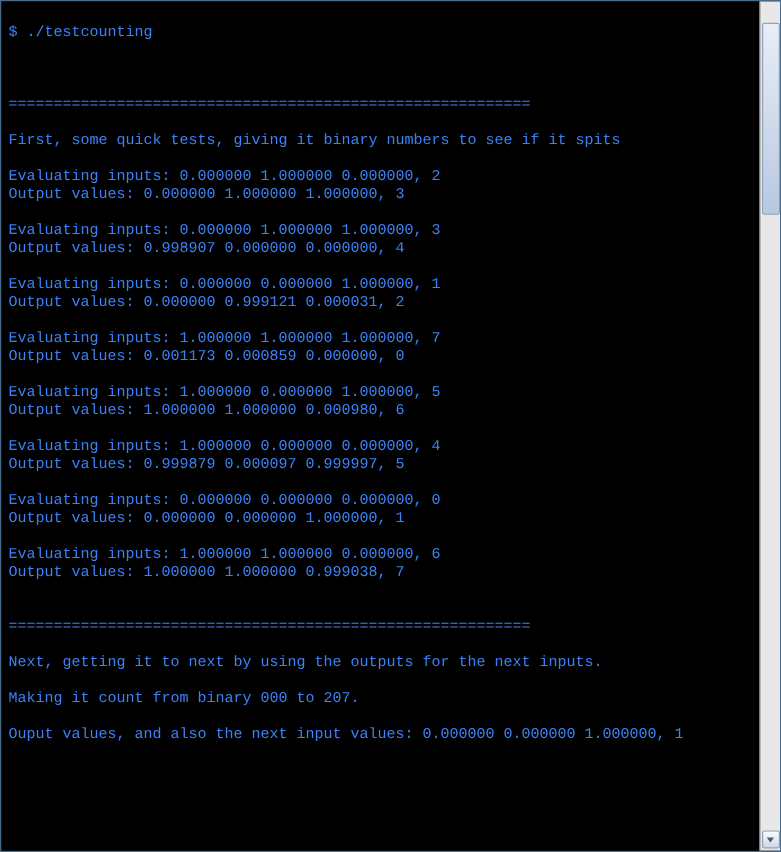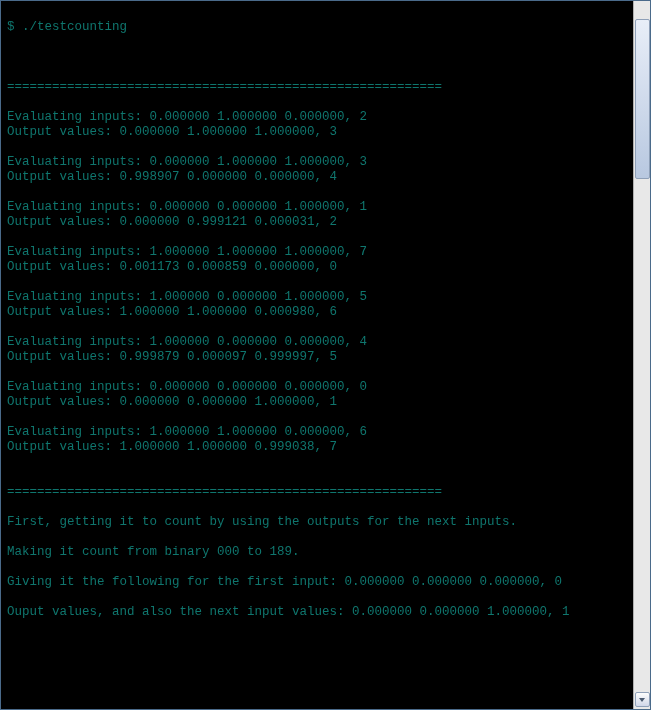--- a/index.html
+++ b/index.html
@@ -4,21 +4,21 @@
 <style>
   html, body {
     margin: 0;
     padding: 0;
     background: #fff;
   }
   .terminal {
     width: 651px;
     height: 710px;
     background: #000;
-    color: #0f766e;
+    color: #3b82f6;
     font-family: "Consolas", "Courier New", monospace;
     font-size: 12.5px;
     line-height: 15px;
     padding: 4px 6px;
     box-sizing: border-box;
     overflow: hidden;
     white-space: pre;
     border: 1px solid #4a6a8a;
     position: relative;
   }
@@ -63,25 +63,25 @@
   }
   .line { display:block; }
 </style>
 </head>
 <body>
 
 <div class="terminal">
 <span class="line">$ ./testcounting</span>
 <span class="line"> </span>
 <span class="line">==========================================================</span>
+<span class="line">First, some quick tests, giving it binary numbers to see if it spits</span>
 <div id="tests-container"><span class="line">Evaluating inputs: 0.000000 1.000000 0.000000, 2</span><span class="line">Output values: 0.000000 1.000000 1.000000, 3</span><span class="line"> </span><span class="line">Evaluating inputs: 0.000000 1.000000 1.000000, 3</span><span class="line">Output values: 0.998907 0.000000 0.000000, 4</span><span class="line"> </span><span class="line">Evaluating inputs: 0.000000 0.000000 1.000000, 1</span><span class="line">Output values: 0.000000 0.999121 0.000031, 2</span><span class="line"> </span><span class="line">Evaluating inputs: 1.000000 1.000000 1.000000, 7</span><span class="line">Output values: 0.001173 0.000859 0.000000, 0</span><span class="line"> </span><span class="line">Evaluating inputs: 1.000000 0.000000 1.000000, 5</span><span class="line">Output values: 1.000000 1.000000 0.000980, 6</span><span class="line"> </span><span class="line">Evaluating inputs: 1.000000 0.000000 0.000000, 4</span><span class="line">Output values: 0.999879 0.000097 0.999997, 5</span><span class="line"> </span><span class="line">Evaluating inputs: 0.000000 0.000000 0.000000, 0</span><span class="line">Output values: 0.000000 0.000000 1.000000, 1</span><span class="line"> </span><span class="line">Evaluating inputs: 1.000000 1.000000 0.000000, 6</span><span class="line">Output values: 1.000000 1.000000 0.999038, 7</span><span class="line"> </span></div>
 <span class="line">==========================================================</span>
-<span class="line">First, getting it to count by using the outputs for the next inputs.</span>
-<span class="line">Making it count from binary 000 to 189.</span>
-<span class="line">Giving it the following for the first input: 0.000000 0.000000 0.000000, 0</span>
+<span class="line">Next, getting it to next by using the outputs for the next inputs.</span>
+<span class="line">Making it count from binary 000 to 207.</span>
 <div id="outputs-container"><span class="line">Ouput values, and also the next input values: 0.000000 0.000000 1.000000, 1</span></div>
 
   <div class="scrollbar">
     <div class="sb-btn up"></div>
     <div class="sb-thumb"></div>
     <div class="sb-btn dn"></div>
   </div>
 </div>
 
 </body></html>

